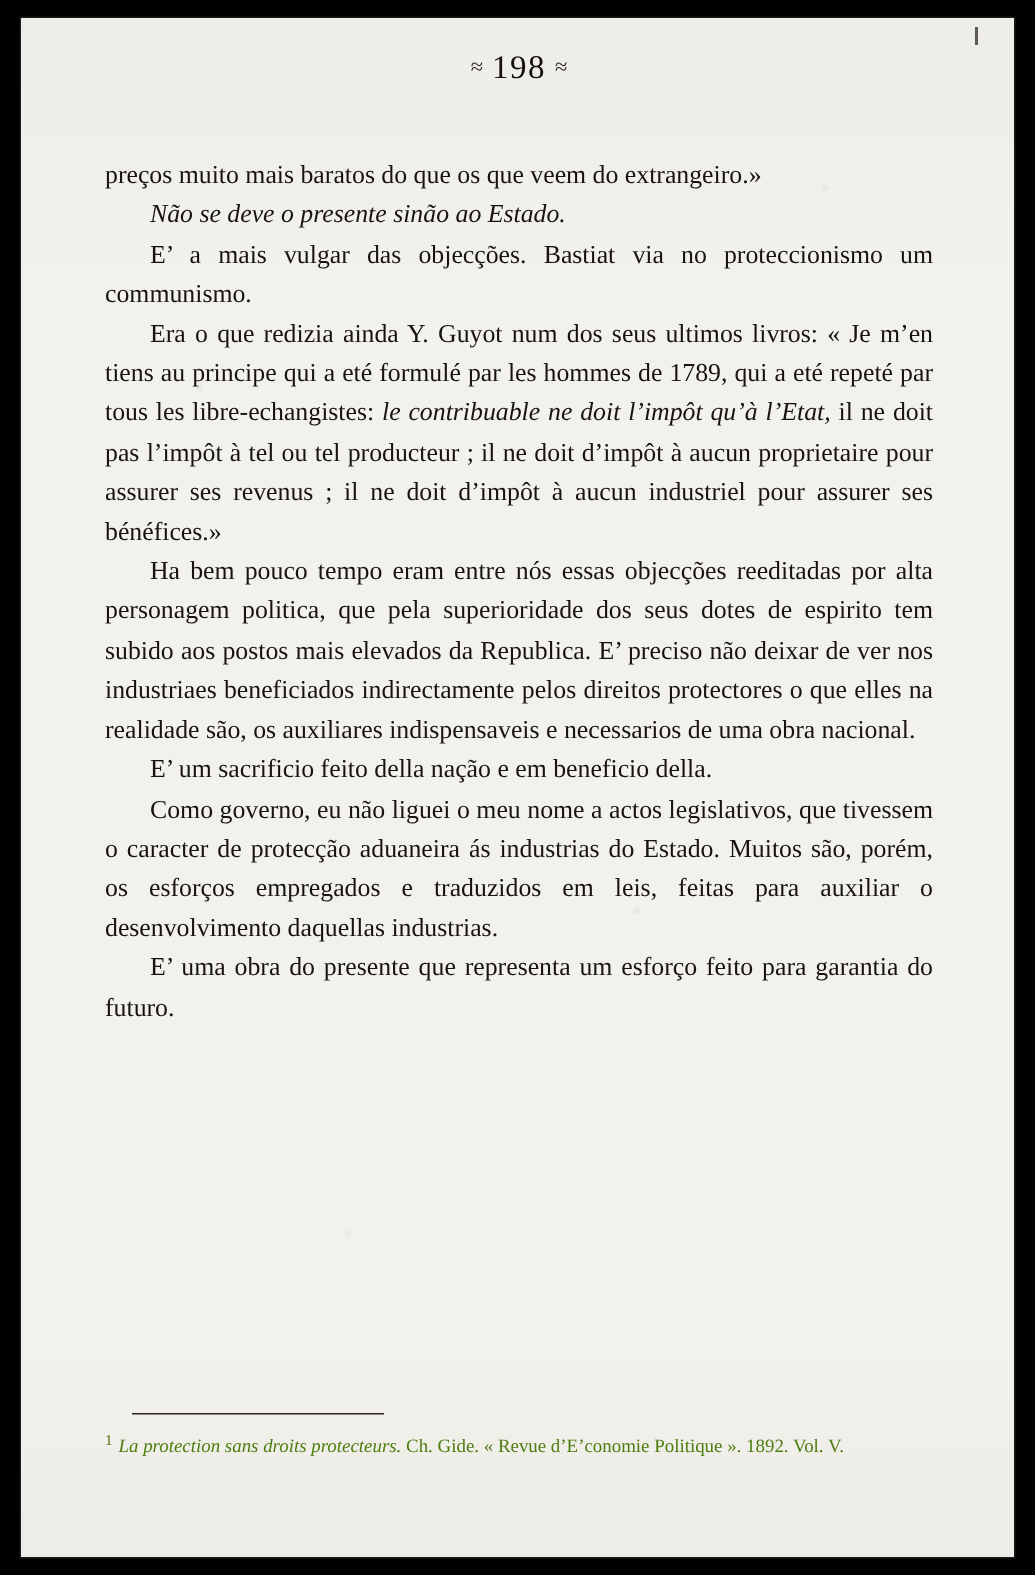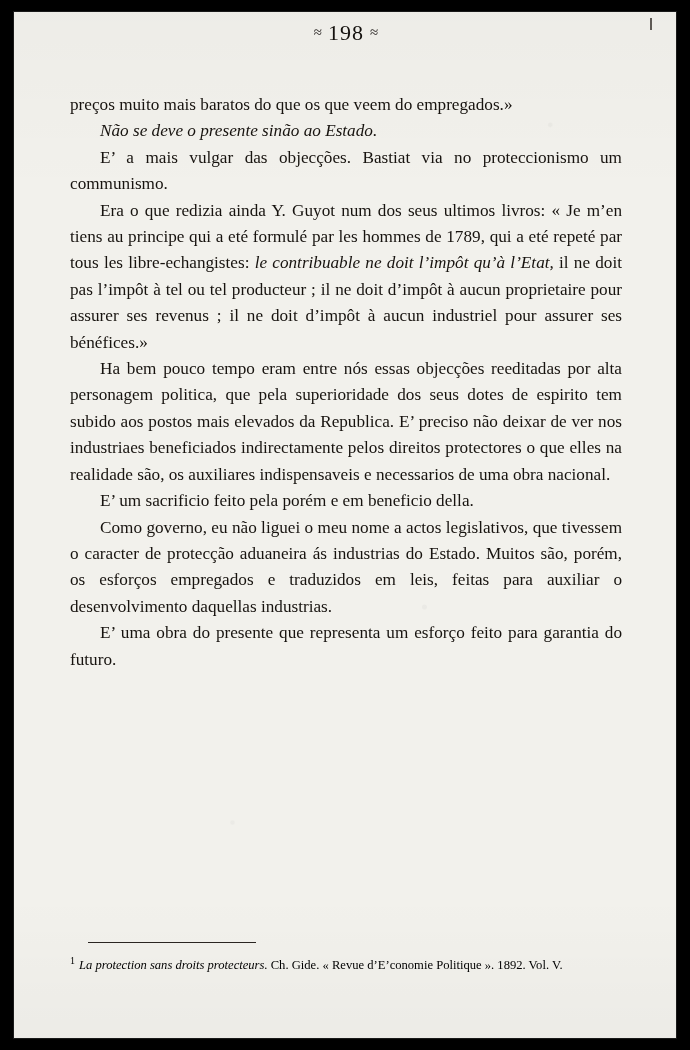--- a/index.html
+++ b/index.html
@@ -38,21 +38,21 @@
     position: absolute;
     left: 56px;
     top: 0;
     width: 552px;
   }
   .folio {
     text-align: center;
     font-size: 22px;
     letter-spacing: 1px;
     color: #14110e;
-    padding-top: 8px;
+    padding-top: 20px;
     height: 30px;
   }
   .folio .dash {
     font-size: 15px;
     vertical-align: 3px;
     letter-spacing: 0;
     padding: 0 6px;
     color: #262220;
   }
   .body-text {
@@ -87,21 +87,21 @@
   .fn-rule {
     width: 168px;
     height: 1px;
     background: #2a2521;
     margin-left: 18px;
     margin-bottom: 9px;
   }
   .footnote {
     font-size: 12.6px;
     line-height: 17.5px;
-    color: #000000;
+    color: #4d7c0f;
     text-align: justify;
   }
   .footnote .marker {
     font-size: 10px;
     vertical-align: super;
     padding-right: 4px;
   }
   .footnote .it {
     font-style: italic;
   }
@@ -123,31 +123,31 @@
   <div class="edge-mark"></div>
 
   <div class="content">
 
     <div class="folio">
       <span class="dash">≈</span><span>198</span><span class="dash">≈</span>
     </div>
 
     <div class="body-text">
 
-      <p class="noindent"><span>preços muito mais baratos do que os que veem do empregados.»</span></p>
+      <p class="noindent"><span>preços muito mais baratos do que os que veem do extrangeiro.»</span></p>
 
       <p><span class="it">Não se deve o presente sinão ao Estado.</span></p>
 
       <p><span>E’ a mais vulgar das objecções. Bastiat via no proteccionismo um communismo.</span></p>
 
       <p><span>Era o que redizia ainda Y. Guyot num dos seus ultimos livros: « Je m’en tiens au principe qui a eté formulé par les hommes de 1789, qui a eté repeté par tous les libre-echangistes: </span><span class="it">le contribuable ne doit l’impôt qu’à l’Etat,</span><span> il ne doit pas l’impôt à tel ou tel producteur ; il ne doit d’impôt à aucun proprietaire pour assurer ses revenus ; il ne doit d’impôt à aucun industriel pour assurer ses bénéfices.»</span></p>
 
       <p><span>Ha bem pouco tempo eram entre nós essas objecções reeditadas por alta personagem politica, que pela superioridade dos seus dotes de espirito tem subido aos postos mais elevados da Republica. E’ preciso não deixar de ver nos industriaes beneficiados indirectamente pelos direitos protectores o que elles na realidade são, os auxiliares indispensaveis e necessarios de uma obra nacional.</span></p>
 
-      <p><span>E’ um sacrificio feito pela porém e em beneficio della.</span></p>
+      <p><span>E’ um sacrificio feito della nação e em beneficio della.</span></p>
 
       <p><span>Como governo, eu não liguei o meu nome a actos legislativos, que tivessem o caracter de protecção aduaneira ás industrias do Estado. Muitos são, porém, os esforços empregados e traduzidos em leis, feitas para auxiliar o desenvolvimento daquellas industrias.</span></p>
 
       <p><span>E’ uma obra do presente que representa um esforço feito para garantia do futuro.</span></p>
 
 
 
     </div>
   </div>
 

